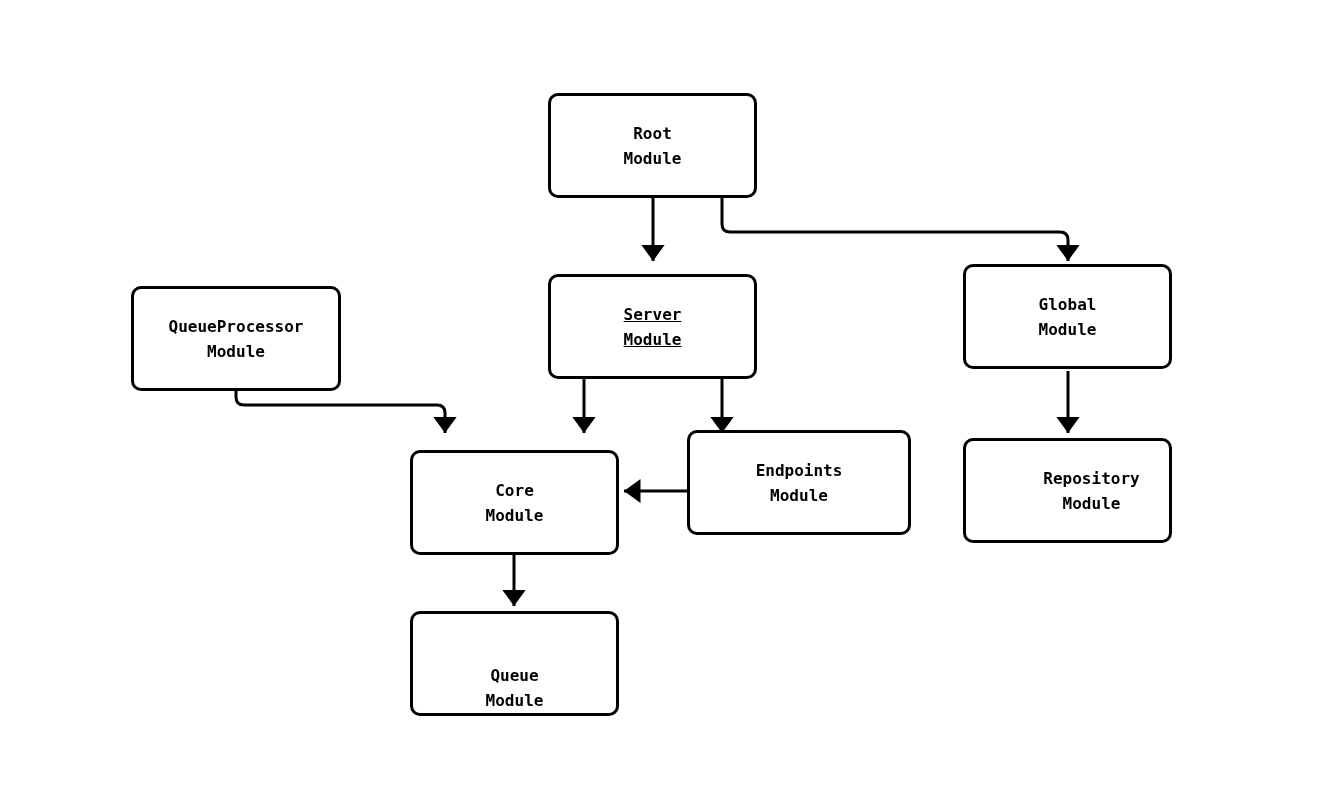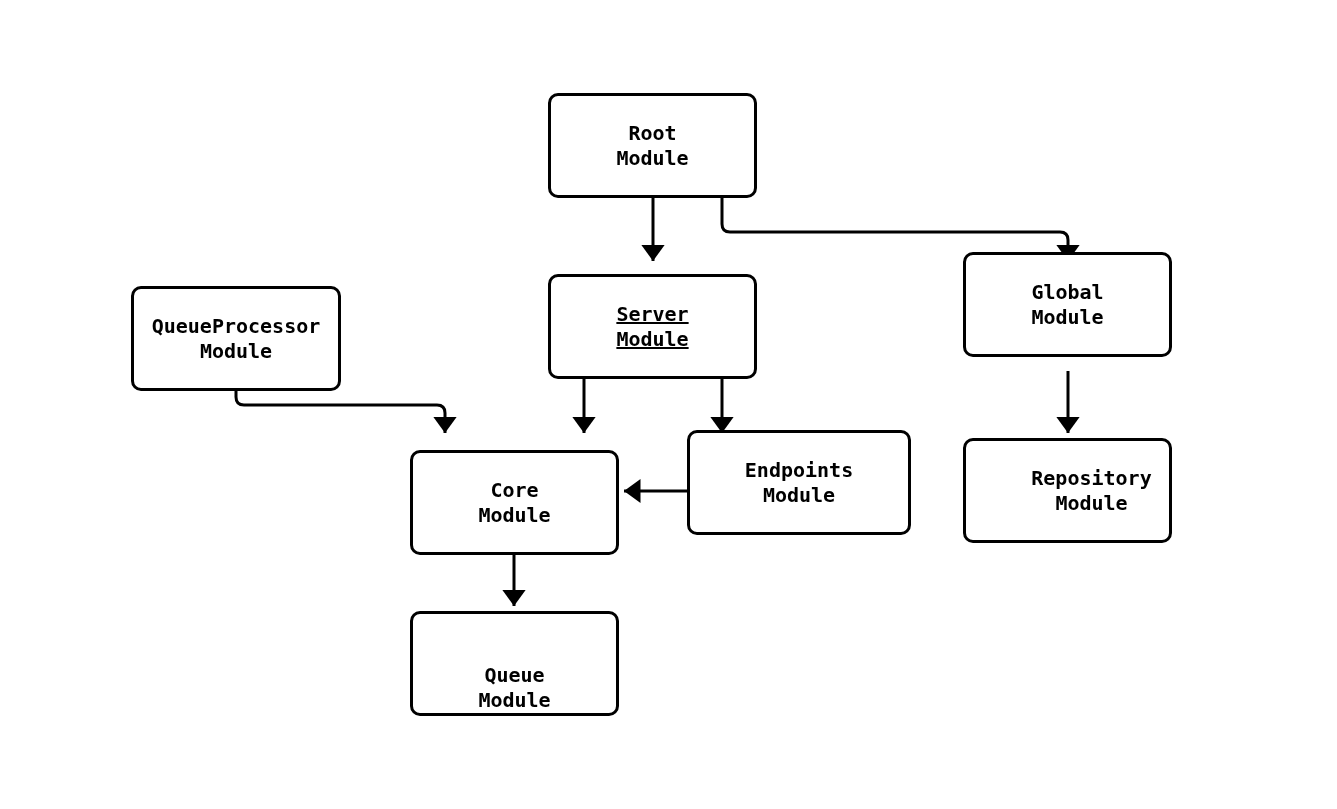--- a/index.html
+++ b/index.html
@@ -35,28 +35,28 @@
     background: #ffffff;
     border: 3px solid #000000;
     border-radius: 10px;
     display: flex;
     flex-direction: column;
     align-items: center;
     justify-content: center;
     text-align: center;
     color: #000000;
     font-weight: bold;
-    font-size: 20px;
+    font-size: 16px;
     line-height: 25px;
     z-index: 1;
   }
   .node-root          { left: 548px;  top: 93px;  }
   .node-queueprocessor{ left: 131px;  top: 266px; width: 210px; margin-top: 20px; }
   .node-server        { left: 548px;  top: 274px; text-decoration: underline; }
-  .node-global        { left: 963px;  top: 252px; }
+  .node-global        { left: 963px;  top: 264px; }
   .node-core          { left: 410px;  top: 438px; margin-top: 12px; }
   .node-endpoints     { left: 687px;  top: 430px; width: 224px; }
   .node-repository    { left: 963px;  top: 438px; padding-left: 48px; }
   .node-queue         { left: 410px;  top: 611px; justify-content: flex-end; }
 </style>
 </head>
 <body>
 
 <div id="canvas">
 

